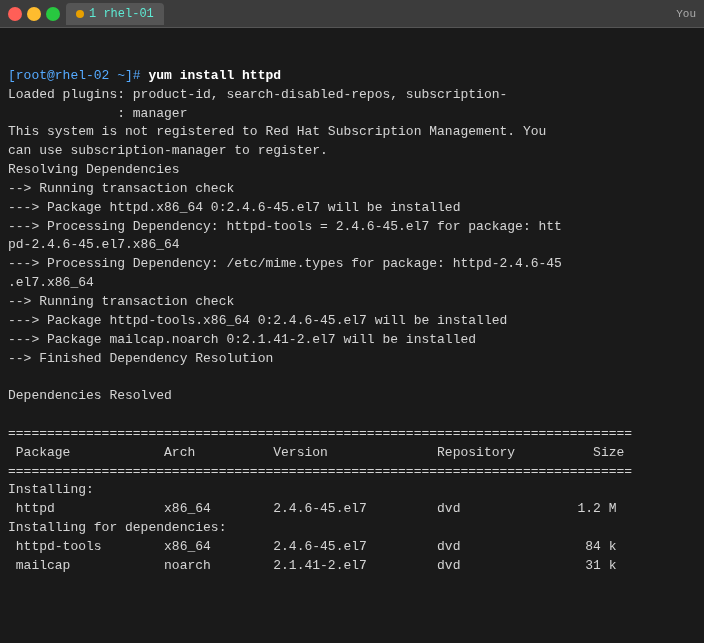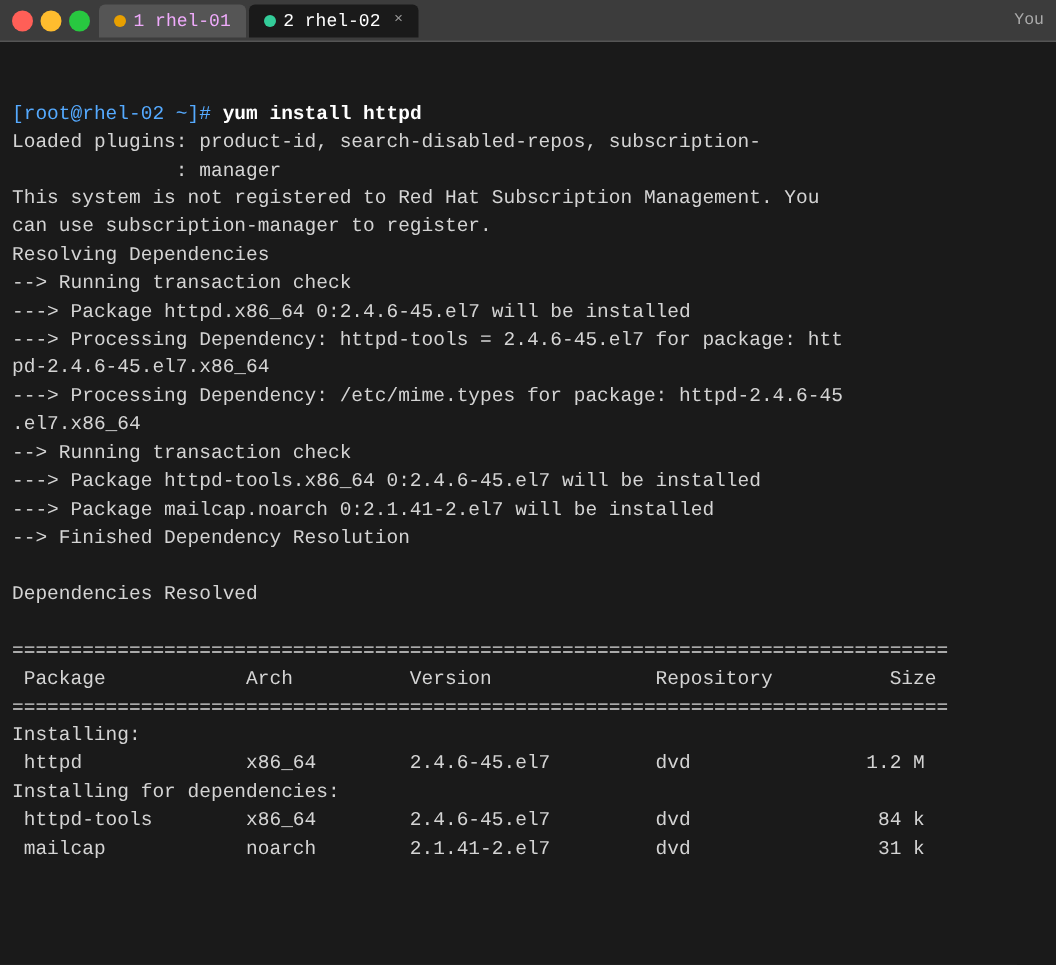--- a/index.html
+++ b/index.html
@@ -48,21 +48,21 @@
 
     .tab {
       display: flex;
       align-items: center;
       height: 22px;
       padding: 0 10px;
       border-radius: 4px 4px 0 0;
       font-size: 12px;
       cursor: pointer;
       gap: 5px;
-      color: #f0abfc;
+      color: #5eead4;
       background: #555;
     }
 
     .tab.active {
       background: #1a1a1a;
       color: #fff;
     }
 
     .tab-dot {
       width: 8px;
@@ -116,25 +116,20 @@
     <button class="win-btn win-btn-close"></button>
     <button class="win-btn win-btn-min"></button>
     <button class="win-btn win-btn-max"></button>
   </div>
 
   <div class="tabs-area">
     <div class="tab">
       <span class="tab-dot tab-dot-orange"></span>
       <span>1 rhel-01</span>
     </div>
-    <div class="tab active">
-      <span class="tab-dot tab-dot-green"></span>
-      <span>2 rhel-02</span>
-      <span class="tab-close">×</span>
-    </div>
   </div>
 
   <div class="title-right">
     <span>You</span>
   </div>
 </div>
 
 <div class="terminal">
 <span class="prompt">[root@rhel-02 ~]# </span><span class="cmd">yum install httpd</span>
 <span>Loaded plugins: product-id, search-disabled-repos, subscription-

